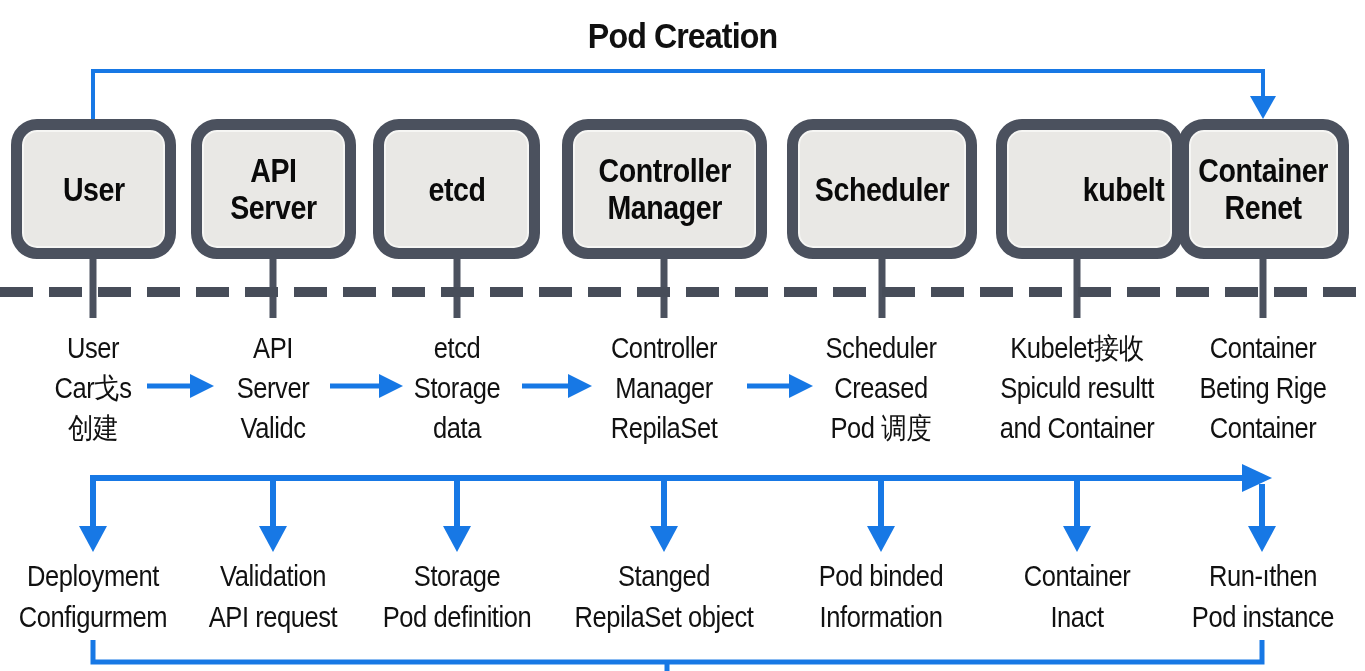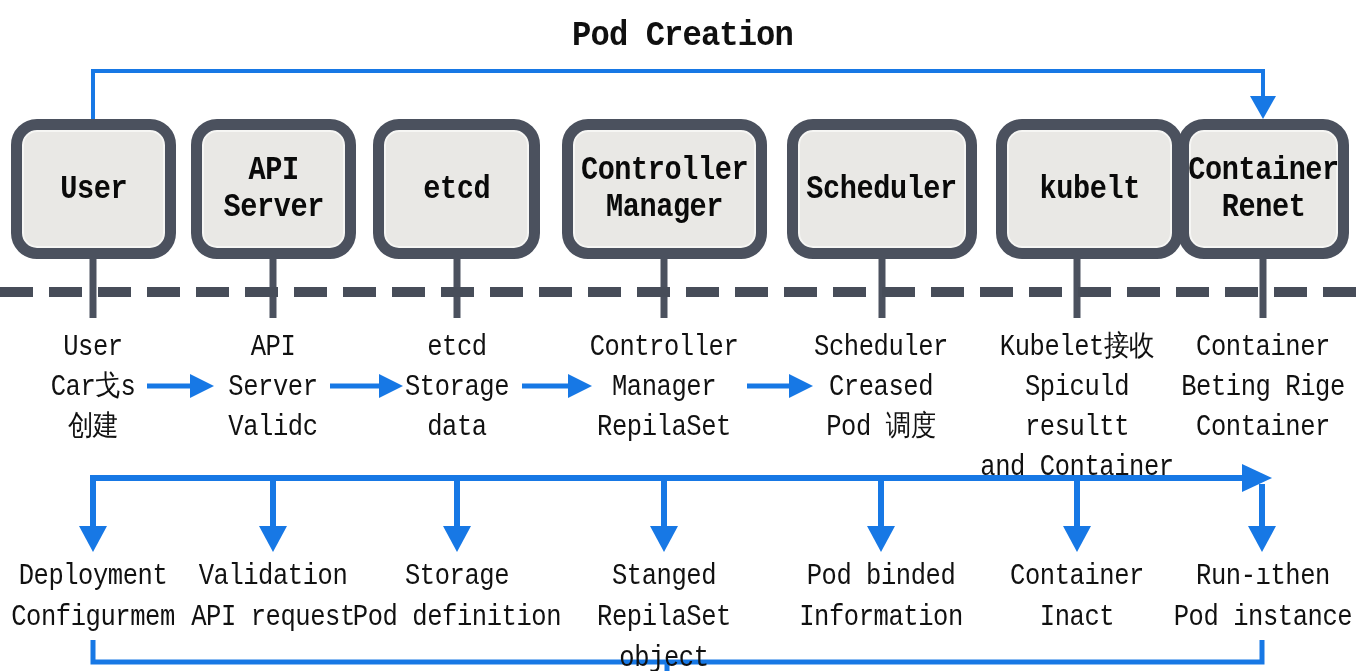--- a/index.html
+++ b/index.html
@@ -1,18 +1,18 @@
 <!DOCTYPE html>
 <html><head>
 <meta charset="utf-8">
 <style>
   html,body{margin:0;padding:0;background:#ffffff;}
   #canvas{
     position:relative;width:1365px;height:671px;background:#ffffff;
-    font-family:Liberation Mono, monospace;overflow:hidden;
+    font-family:Liberation Sans, sans-serif;overflow:hidden;
   }
   #connectors{position:absolute;left:0;top:0;width:1365px;height:671px;}
   .title{
     position:absolute;left:0;top:16px;width:1365px;text-align:center;
     font-size:35px;font-weight:600;color:#101010;letter-spacing:-1px;
     transform:scaleX(0.92);
   }
   .node{
     position:absolute;top:119px;height:140px;box-sizing:border-box;
     background:#e9e8e5;border:11px solid #4b515e;border-radius:26px;
@@ -108,21 +108,21 @@
   <div class="node" style="left:373px;width:167px;">
     <div class="lbl">etcd</div>
     </div>
   <div class="node" style="left:562px;width:205px;">
     <div class="lbl">Controller
 Manager</div>
     </div>
   <div class="node" style="left:787px;width:190px;">
     <div class="lbl">Scheduler</div>
     </div>
-  <div class="node" style="left:996px;width:187px;">
+  <div class="node" style="left:996px;width:187px;justify-content:flex-end;">
     <div class="lbl">kubelt</div>
     </div>
   <div class="node" style="left:1178px;width:171px;">
     <div class="lbl">Container
 Renet</div>
     </div>
 
   <div class="mid-col" style="left:-27px;">User
 Car戈s
 创建</div>

